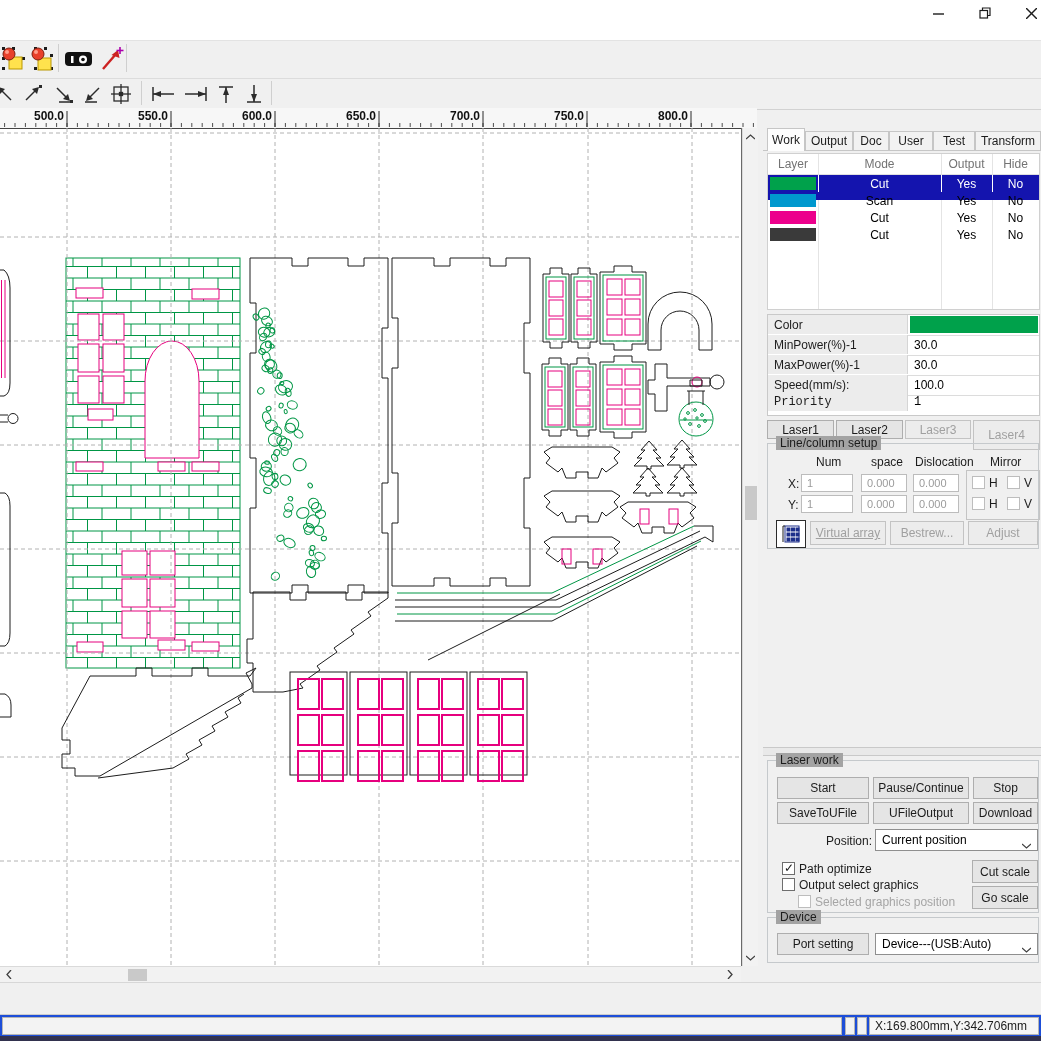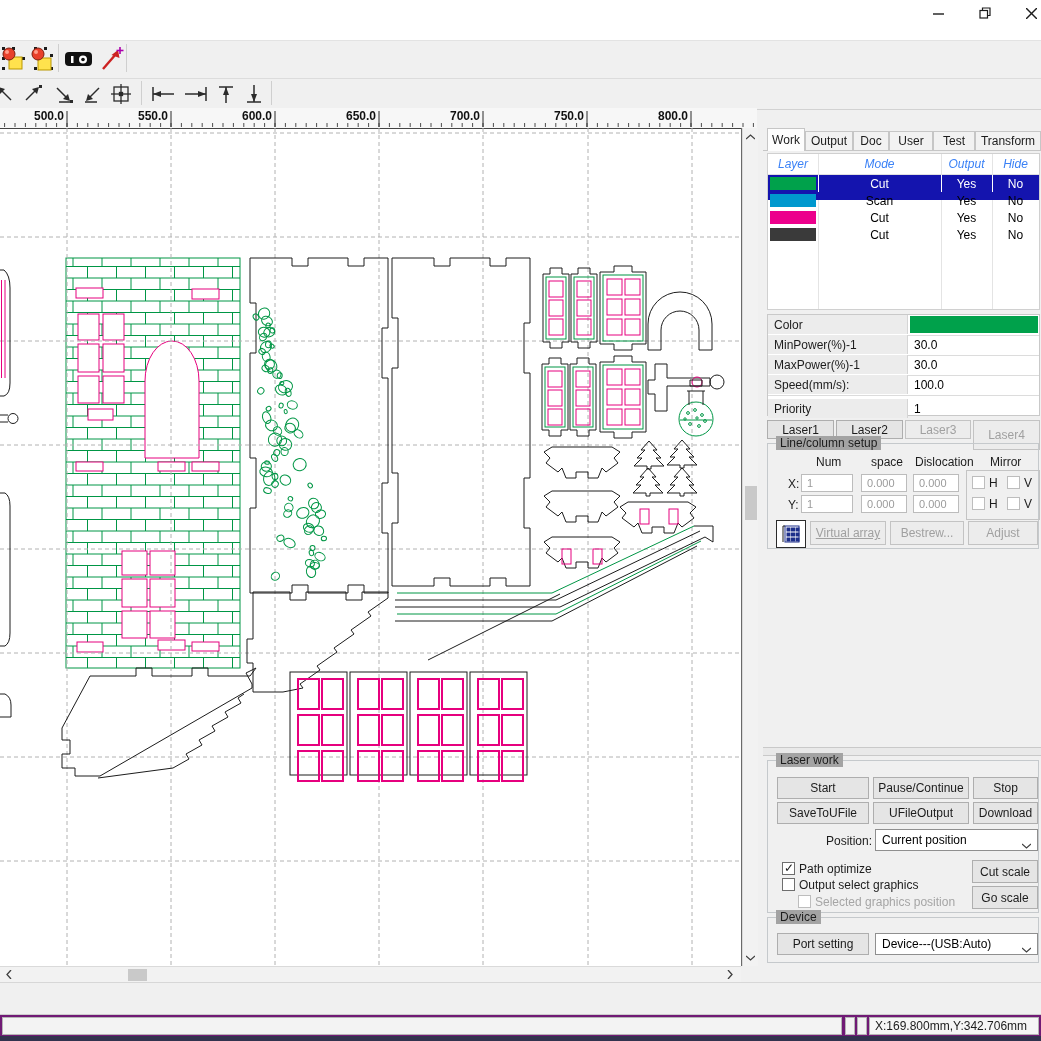--- a/index.html
+++ b/index.html
@@ -34,21 +34,21 @@
   .sarrow{color:#3f3f3f;font-size:10px;display:flex;align-items:center;justify-content:center;}
   
   #panel{left:763px;top:128px;width:278px;height:854px;background:#f0f0f0;}
   .tab{position:absolute;top:3px;height:19px;background:#f2f2f2;border:1px solid #c6c6c6;border-bottom:none;
        font-size:12px;color:#1c1c1c;display:flex;align-items:center;justify-content:center;box-sizing:border-box;}
   .tab.active{top:0;height:23px;background:#fdfdfd;z-index:3;}
   #tabline{left:0;top:22px;width:278px;height:1px;background:#c6c6c6;}
   
   #ltable{left:4px;top:25px;width:273px;height:157px;background:#ffffff;border:1px solid #d0d0d0;box-sizing:border-box;font-size:12px;}
   .lt-col{position:absolute;top:0;bottom:0;border-right:1px solid #e4e4e4;}
-  .lt-hdr{position:absolute;top:0;height:20px;border-bottom:1px solid #e0e0e0;display:flex;align-items:center;justify-content:center;color:#3b82f6;font-style:italic;}
+  .lt-hdr{position:absolute;top:0;height:20px;border-bottom:1px solid #e0e0e0;display:flex;align-items:center;justify-content:center;color:#737373;}
   .lt-row{position:absolute;left:0;width:271px;height:25px;}
   .lt-row.selected{background:var(--c-selblue);color:#ffffff;}
   .lt-cell{position:absolute;top:0;height:17px;display:flex;align-items:center;justify-content:center;}
   .lt-swatch{position:absolute;left:2px;top:2px;width:46px;height:13px;}
   .lt-row.selected .sepw{position:absolute;top:0;height:17px;width:1px;background:#ffffff;}
   
   #props{left:4px;top:186px;width:273px;height:102px;border:1px solid #c9c9c9;box-sizing:border-box;background:#ffffff;font-size:12px;}
   .prow{position:absolute;left:0;width:271px;height:20px;border-bottom:1px solid #dcdcdc;}
   .plabel{position:absolute;left:0;top:0;width:140px;height:19px;background:#ececec;border-right:1px solid #d5d5d5;
           display:flex;align-items:center;padding-left:6px;box-sizing:border-box;color:#1c1c1c;}
@@ -66,21 +66,21 @@
   .cb.checked::after{content:"\2713";position:absolute;left:1px;top:-2px;font-size:12px;color:#1c1c1c;}
   .cb.dis{border-color:#bdbdbd;}
   .cblabel{position:absolute;font-size:12px;color:#1c1c1c;}
   .cblabel.dis{color:#a5a5a5;}
   .dd{position:absolute;background:#ffffff;border:1px solid #8f8f8f;box-sizing:border-box;font-size:12px;color:#000;
       display:flex;align-items:center;padding-left:6px;}
   .dd .chev{position:absolute;right:6px;top:8px;}
   #splitter{left:0px;top:619px;width:278px;height:7px;border-top:1px solid #c9c9c9;border-bottom:1px solid #c9c9c9;background:#e9e9e9;}
   
   #bottomgray{left:0;top:982px;width:1041px;height:32px;background:#f0f0f0;border-top:1px solid #d7d7d7;}
-  #statusbar{left:0;top:1014px;width:1041px;height:22px;background:#701a75;border-top:1px solid #cdcdcd;font-size:12px;color:#1c1c1c;}
+  #statusbar{left:0;top:1014px;width:1041px;height:22px;background:#1d4ed8;border-top:1px solid #cdcdcd;font-size:12px;color:#1c1c1c;}
   .spane{position:absolute;top:2px;height:18px;border:1px solid #b5b5b5;box-sizing:border-box;background:#f3f3f3;}
   #navy{left:0;top:1036px;width:1041px;height:5px;background:#32324e;}
 </style>
 </head>
 <body>
 
 <div id="titlebar" class="abs">
   <div class="abs winbtn" style="left:923px;">
     <svg width="11" height="11">
         <line x1="0" y1="6" x2="11" y2="6" stroke="#1c1c1c" stroke-width="1.4"></line>
@@ -708,21 +708,21 @@
       <div class="pval">30.0</div>
     </div>
     <div class="prow" style="top:40px;">
       <div class="plabel">MaxPower(%)-1</div>
       <div class="pval">30.0</div>
     </div>
     <div class="prow" style="top:60px;">
       <div class="plabel">Speed(mm/s):</div>
       <div class="pval">100.0</div>
     </div>
-    <div class="prow" style="top:84px;border-bottom:none;">
+    <div class="prow" style="top:77px;border-bottom:none;font-family:Liberation Mono, monospace;">
       <div class="plabel">Priority</div>
       <div class="pval">1</div>
     </div>
   </div>
 
   <div class="abs btn" style="left:4px;top:292px;width:67px;height:19px;">Laser1</div>
   <div class="abs btn" style="left:73px;top:292px;width:67px;height:19px;">Laser2</div>
   <div class="abs btn dis" style="left:142px;top:292px;width:66px;height:19px;">Laser3</div>
   <div class="abs btn dis" style="left:210px;top:292px;width:67px;height:30px;">Laser4</div>
 

